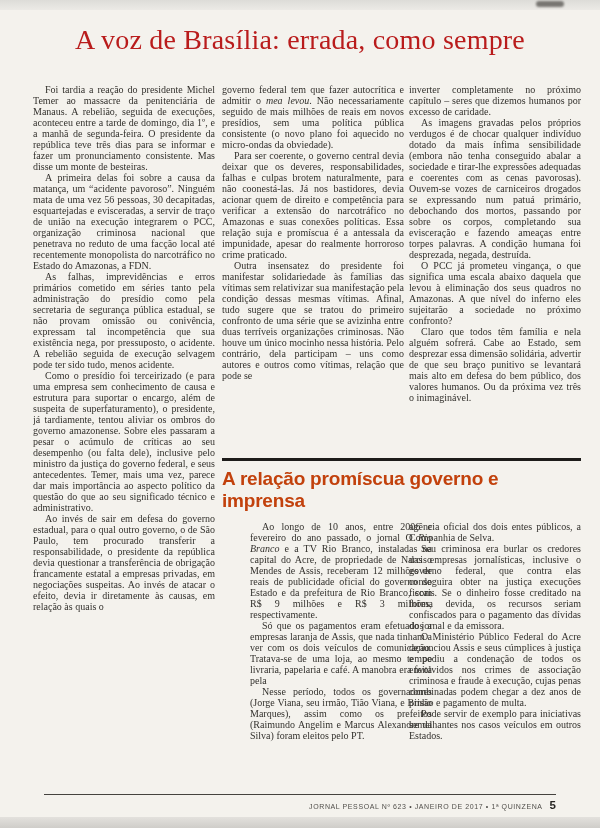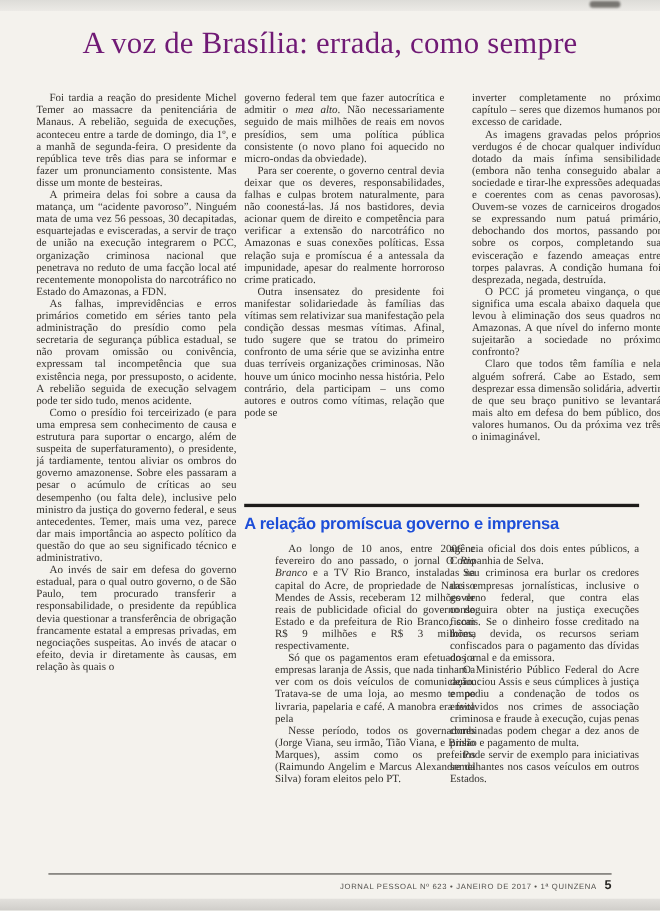--- a/index.html
+++ b/index.html
@@ -20,44 +20,44 @@
     background:linear-gradient(#e3e1dd,#cfcdc9);
   }
   .scan-smudge{
     position:absolute;left:536px;top:1px;width:28px;height:6px;
     background:#55534f;border-radius:3px;filter:blur(1.2px);opacity:.75;
   }
   .page-title{
     position:absolute;left:0;top:24px;width:600px;
     text-align:center;
     font-size:28px;font-weight:400;letter-spacing:.2px;
-    color:#701a75;margin:0;
+    color:#b91c1c;margin:0;
   }
   .col{
     position:absolute;overflow:hidden;
   }
   .col p{
     margin:0;
     font-size:10px;line-height:11px;
     text-align:justify;text-indent:12px;
     hyphens:auto;-webkit-hyphens:auto;
   }
   .col p.cont{text-indent:0;}
   .col p em{font-style:italic;}
   #col1{left:33px;top:84px;width:182px;height:712px;}
   #art1c2{left:222px;top:84px;width:182px;height:374px;}
-  #art1c3{left:409px;top:84px;width:172px;height:374px;margin-left:20px;}
+  #art1c3{left:409px;top:84px;width:172px;height:374px;}
   .article2{
     position:absolute;left:222px;top:458px;width:359px;height:330px;
   }
   .art2-rule{height:3px;background:#1d1c1a;}
   .art2-title{
     font-family:"Liberation Sans", sans-serif;
-    font-weight:700;font-size:15px;letter-spacing:-.2px;
-    color:#1d4ed8;margin:7px 0 0 0;
+    font-weight:700;font-size:19px;letter-spacing:-.2px;
+    color:#c2410c;margin:7px 0 0 0;
   }
   .art2-cols{position:relative;margin-top:9px;height:288px;}
   #art2ca{left:0;top:0;width:182px;height:288px;margin-left:28px;}
   #art2cb{left:187px;top:0;width:172px;height:288px;}
   .footer{
     position:absolute;left:44px;top:794px;width:512px;
   }
   .footer-rule{height:1px;background:#45433f;}
   .footer-line{
     margin-top:4px;text-align:right;
@@ -80,28 +80,28 @@
   <h1 class="page-title">A voz de Brasília: errada, como sempre</h1>
 
   <div class="col" id="col1">
       <p>Foi tardia a reação do presidente Michel Temer ao massacre da penitenciária de Manaus. A rebelião, seguida de execuções, aconteceu entre a tarde de domingo, dia 1º, e a manhã de segunda-feira. O presidente da república teve três dias para se informar e fazer um pronunciamento consistente. Mas disse um monte de besteiras.</p>
       <p>A primeira delas foi sobre a causa da matança, um “acidente pavoroso”. Ninguém mata de uma vez 56 pessoas, 30 decapitadas, esquartejadas e evisceradas, a servir de traço de união na execução integrarem o PCC, organização criminosa nacional que penetrava no reduto de uma facção local até recentemente monopolista do narcotráfico no Estado do Amazonas, a FDN.</p>
       <p>As falhas, imprevidências e erros primários cometido em séries tanto pela administração do presídio como pela secretaria de segurança pública estadual, se não provam omissão ou conivência, expressam tal incompetência que sua existência nega, por pressuposto, o acidente. A rebelião seguida de execução selvagem pode ter sido tudo, menos acidente.</p>
       <p>Como o presídio foi terceirizado (e para uma empresa sem conhecimento de causa e estrutura para suportar o encargo, além de suspeita de superfaturamento), o presidente, já tardiamente, tentou aliviar os ombros do governo amazonense. Sobre eles passaram a pesar o acúmulo de críticas ao seu desempenho (ou falta dele), inclusive pelo ministro da justiça do governo federal, e seus antecedentes. Temer, mais uma vez, parece dar mais importância ao aspecto político da questão do que ao seu significado técnico e administrativo.</p>
       <p>Ao invés de sair em defesa do governo estadual, para o qual outro governo, o de São Paulo, tem procurado transferir a responsabilidade, o presidente da república devia questionar a transferência de obrigação francamente estatal a empresas privadas, em negociações suspeitas. Ao invés de atacar o efeito, devia ir diretamente às causas, em relação às quais o</p>
     </div>
   <div class="col" id="art1c2">
-      <p class="cont">governo federal tem que fazer autocrítica e admitir o <em>mea alto</em>. Não necessariamente seguido de mais milhões de reais em novos presídios, sem uma política pública consistente (o novo plano foi aquecido no micro-ondas da obviedade).</p>
+      <p class="cont">governo federal tem que fazer autocrítica e admitir o <em>mea levou</em>. Não necessariamente seguido de mais milhões de reais em novos presídios, sem uma política pública consistente (o novo plano foi aquecido no micro-ondas da obviedade).</p>
       <p>Para ser coerente, o governo central devia deixar que os deveres, responsabilidades, falhas e culpas brotem naturalmente, para não coonestá-las. Já nos bastidores, devia acionar quem de direito e competência para verificar a extensão do narcotráfico no Amazonas e suas conexões políticas. Essa relação suja e promíscua é a antessala da impunidade, apesar do realmente horroroso crime praticado.</p>
       <p>Outra insensatez do presidente foi manifestar solidariedade às famílias das vítimas sem relativizar sua manifestação pela condição dessas mesmas vítimas. Afinal, tudo sugere que se tratou do primeiro confronto de uma série que se avizinha entre duas terríveis organizações criminosas. Não houve um único mocinho nessa história. Pelo contrário, dela participam – uns como autores e outros como vítimas, relação que pode se</p>
     </div>
   <div class="col" id="art1c3">
       <p class="cont">inverter completamente no próximo capítulo – seres que dizemos humanos por excesso de caridade.</p>
       <p>As imagens gravadas pelos próprios verdugos é de chocar qualquer indivíduo dotado da mais ínfima sensibilidade (embora não tenha conseguido abalar a sociedade e tirar-lhe expressões adequadas e coerentes com as cenas pavorosas). Ouvem-se vozes de carniceiros drogados se expressando num patuá primário, debochando dos mortos, passando por sobre os corpos, completando sua evisceração e fazendo ameaças entre torpes palavras. A condição humana foi desprezada, negada, destruída.</p>
-      <p>O PCC já prometeu vingança, o que significa uma escala abaixo daquela que levou à eliminação dos seus quadros no Amazonas. A que nível do inferno monte sujeitarão a sociedade no próximo confronto?</p>
+      <p>O PCC já prometeu vingança, o que significa uma escala abaixo daquela que levou à eliminação dos seus quadros no Amazonas. A que nível do inferno eles sujeitarão a sociedade no próximo confronto?</p>
       <p>Claro que todos têm família e nela alguém sofrerá. Cabe ao Estado, sem desprezar essa dimensão solidária, advertir de que seu braço punitivo se levantará mais alto em defesa do bem público, dos valores humanos. Ou da próxima vez três o inimaginável.</p>
     </div>
 
   <div class="article2">
     <div class="art2-rule"></div>
     <h2 class="art2-title">A relação promíscua governo e imprensa</h2>
     <div class="art2-cols">
       <div class="col" id="art2ca">
           <p>Ao longo de 10 anos, entre 2006 e fevereiro do ano passado, o jornal O <em>Rio Branco</em> e a TV Rio Branco, instaladas na capital do Acre, de propriedade de Narciso Mendes de Assis, receberam 12 milhões de reais de publicidade oficial do governo do Estado e da prefeitura de Rio Branco, com R$ 9 milhões e R$ 3 milhões, respectivamente.</p>
           <p>Só que os pagamentos eram efetuados a empresas laranja de Assis, que nada tinham a ver com os dois veículos de comunicação. Tratava-se de uma loja, ao mesmo tempo livraria, papelaria e café. A manobra era feita pela</p>

